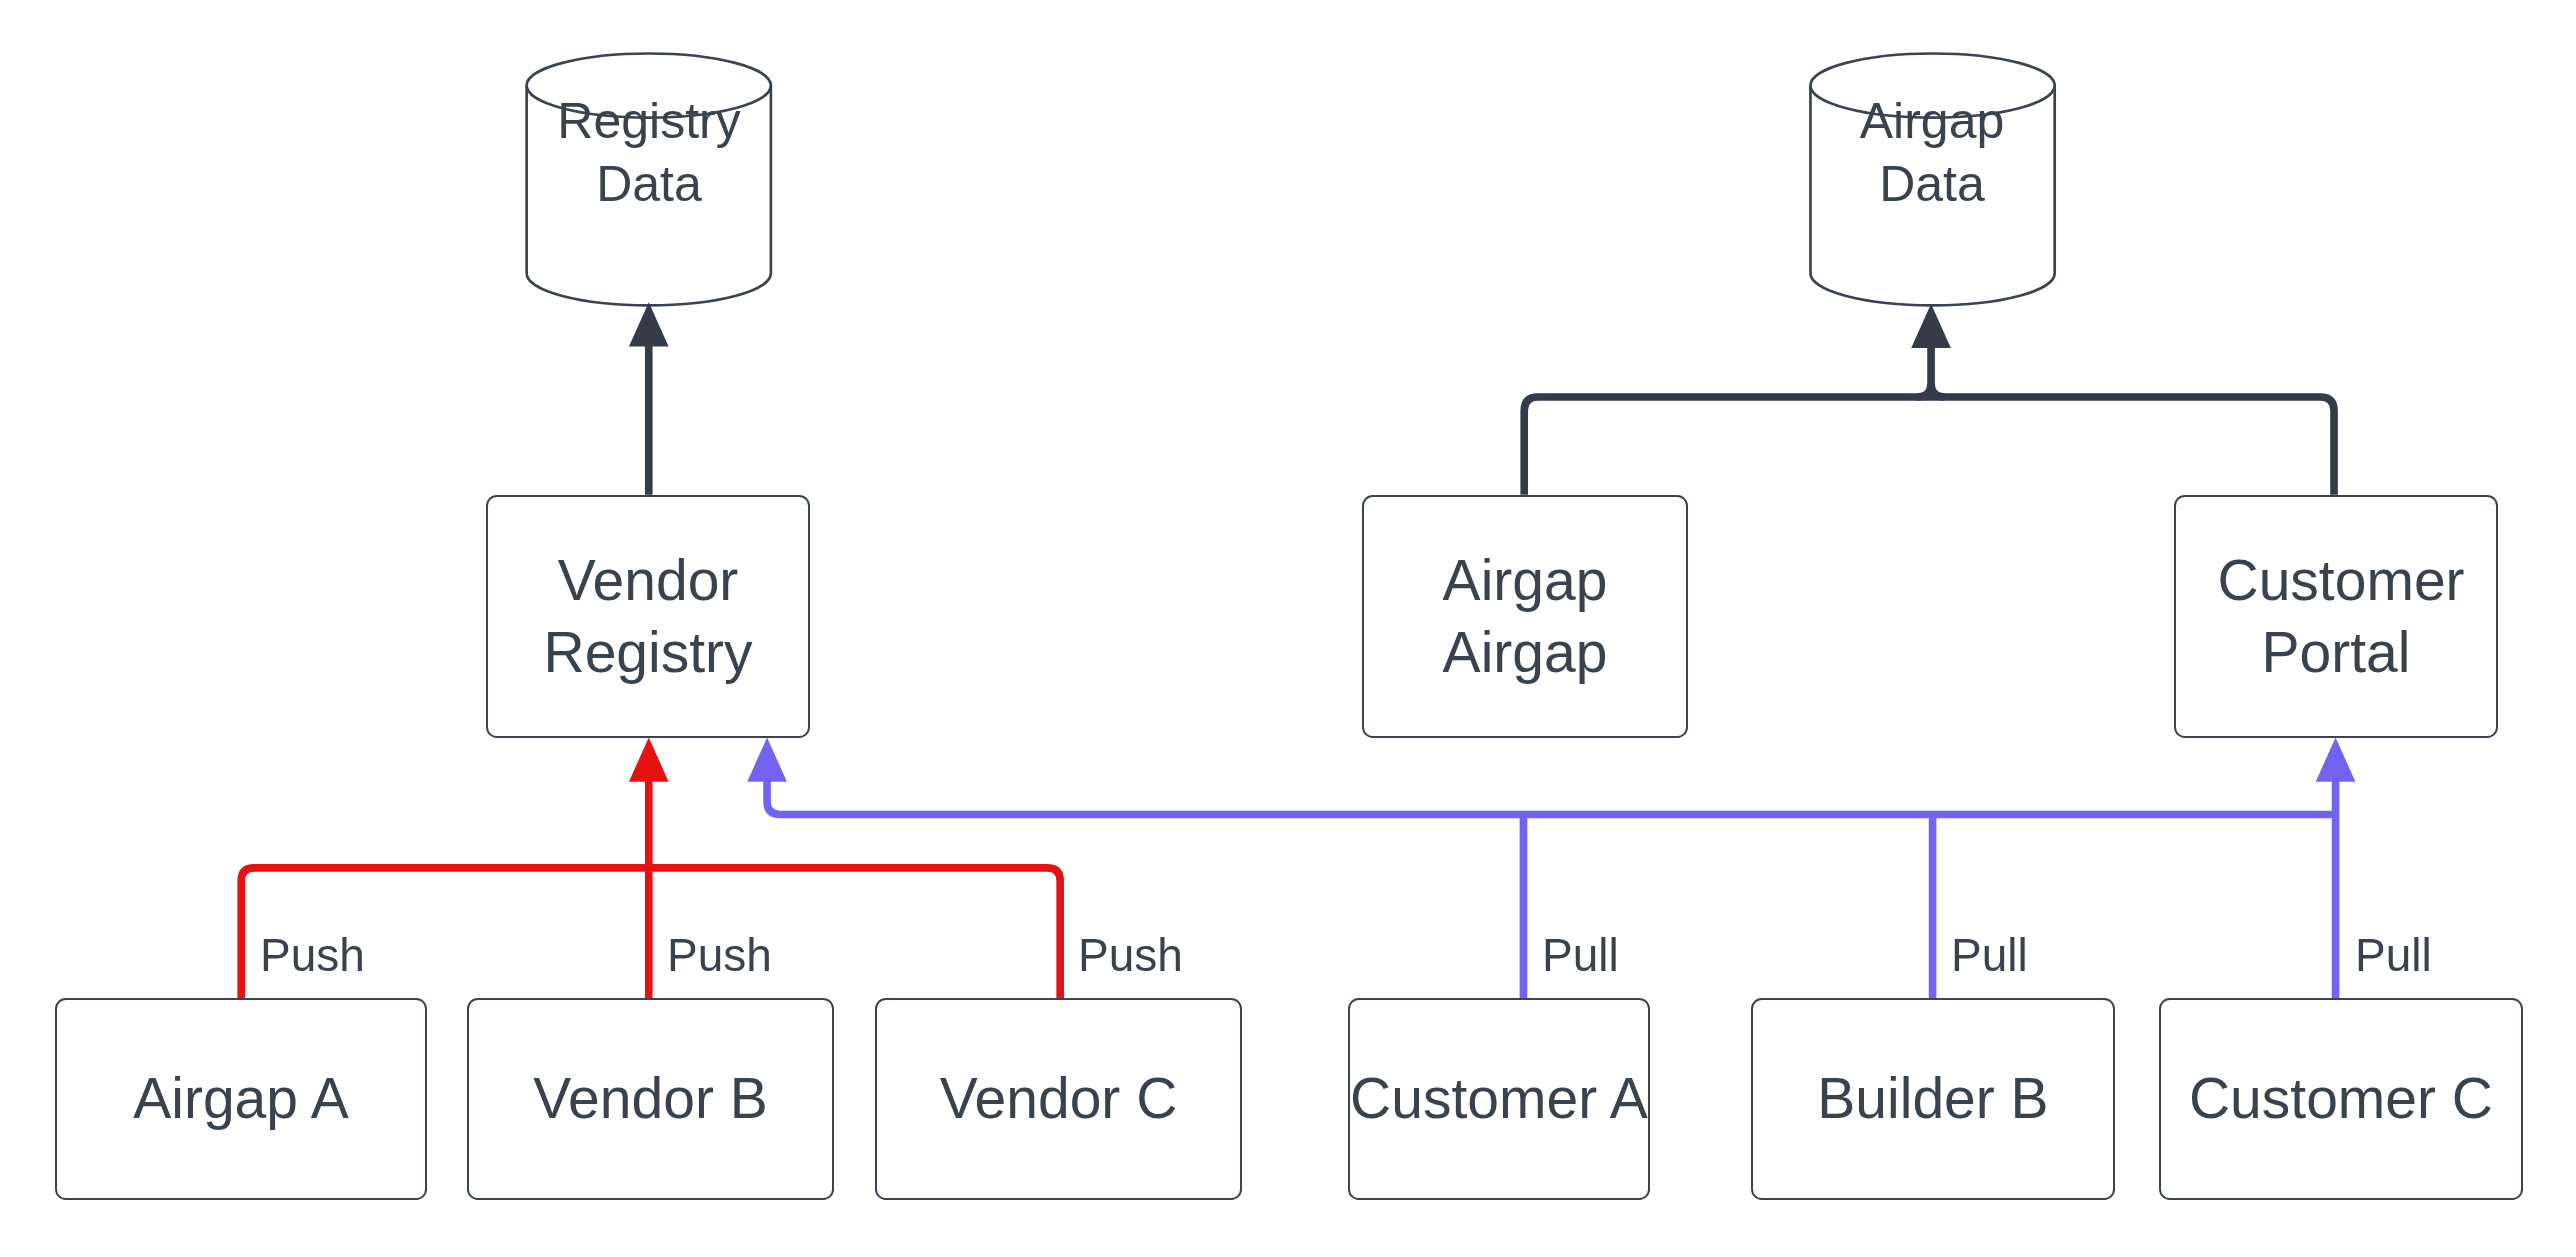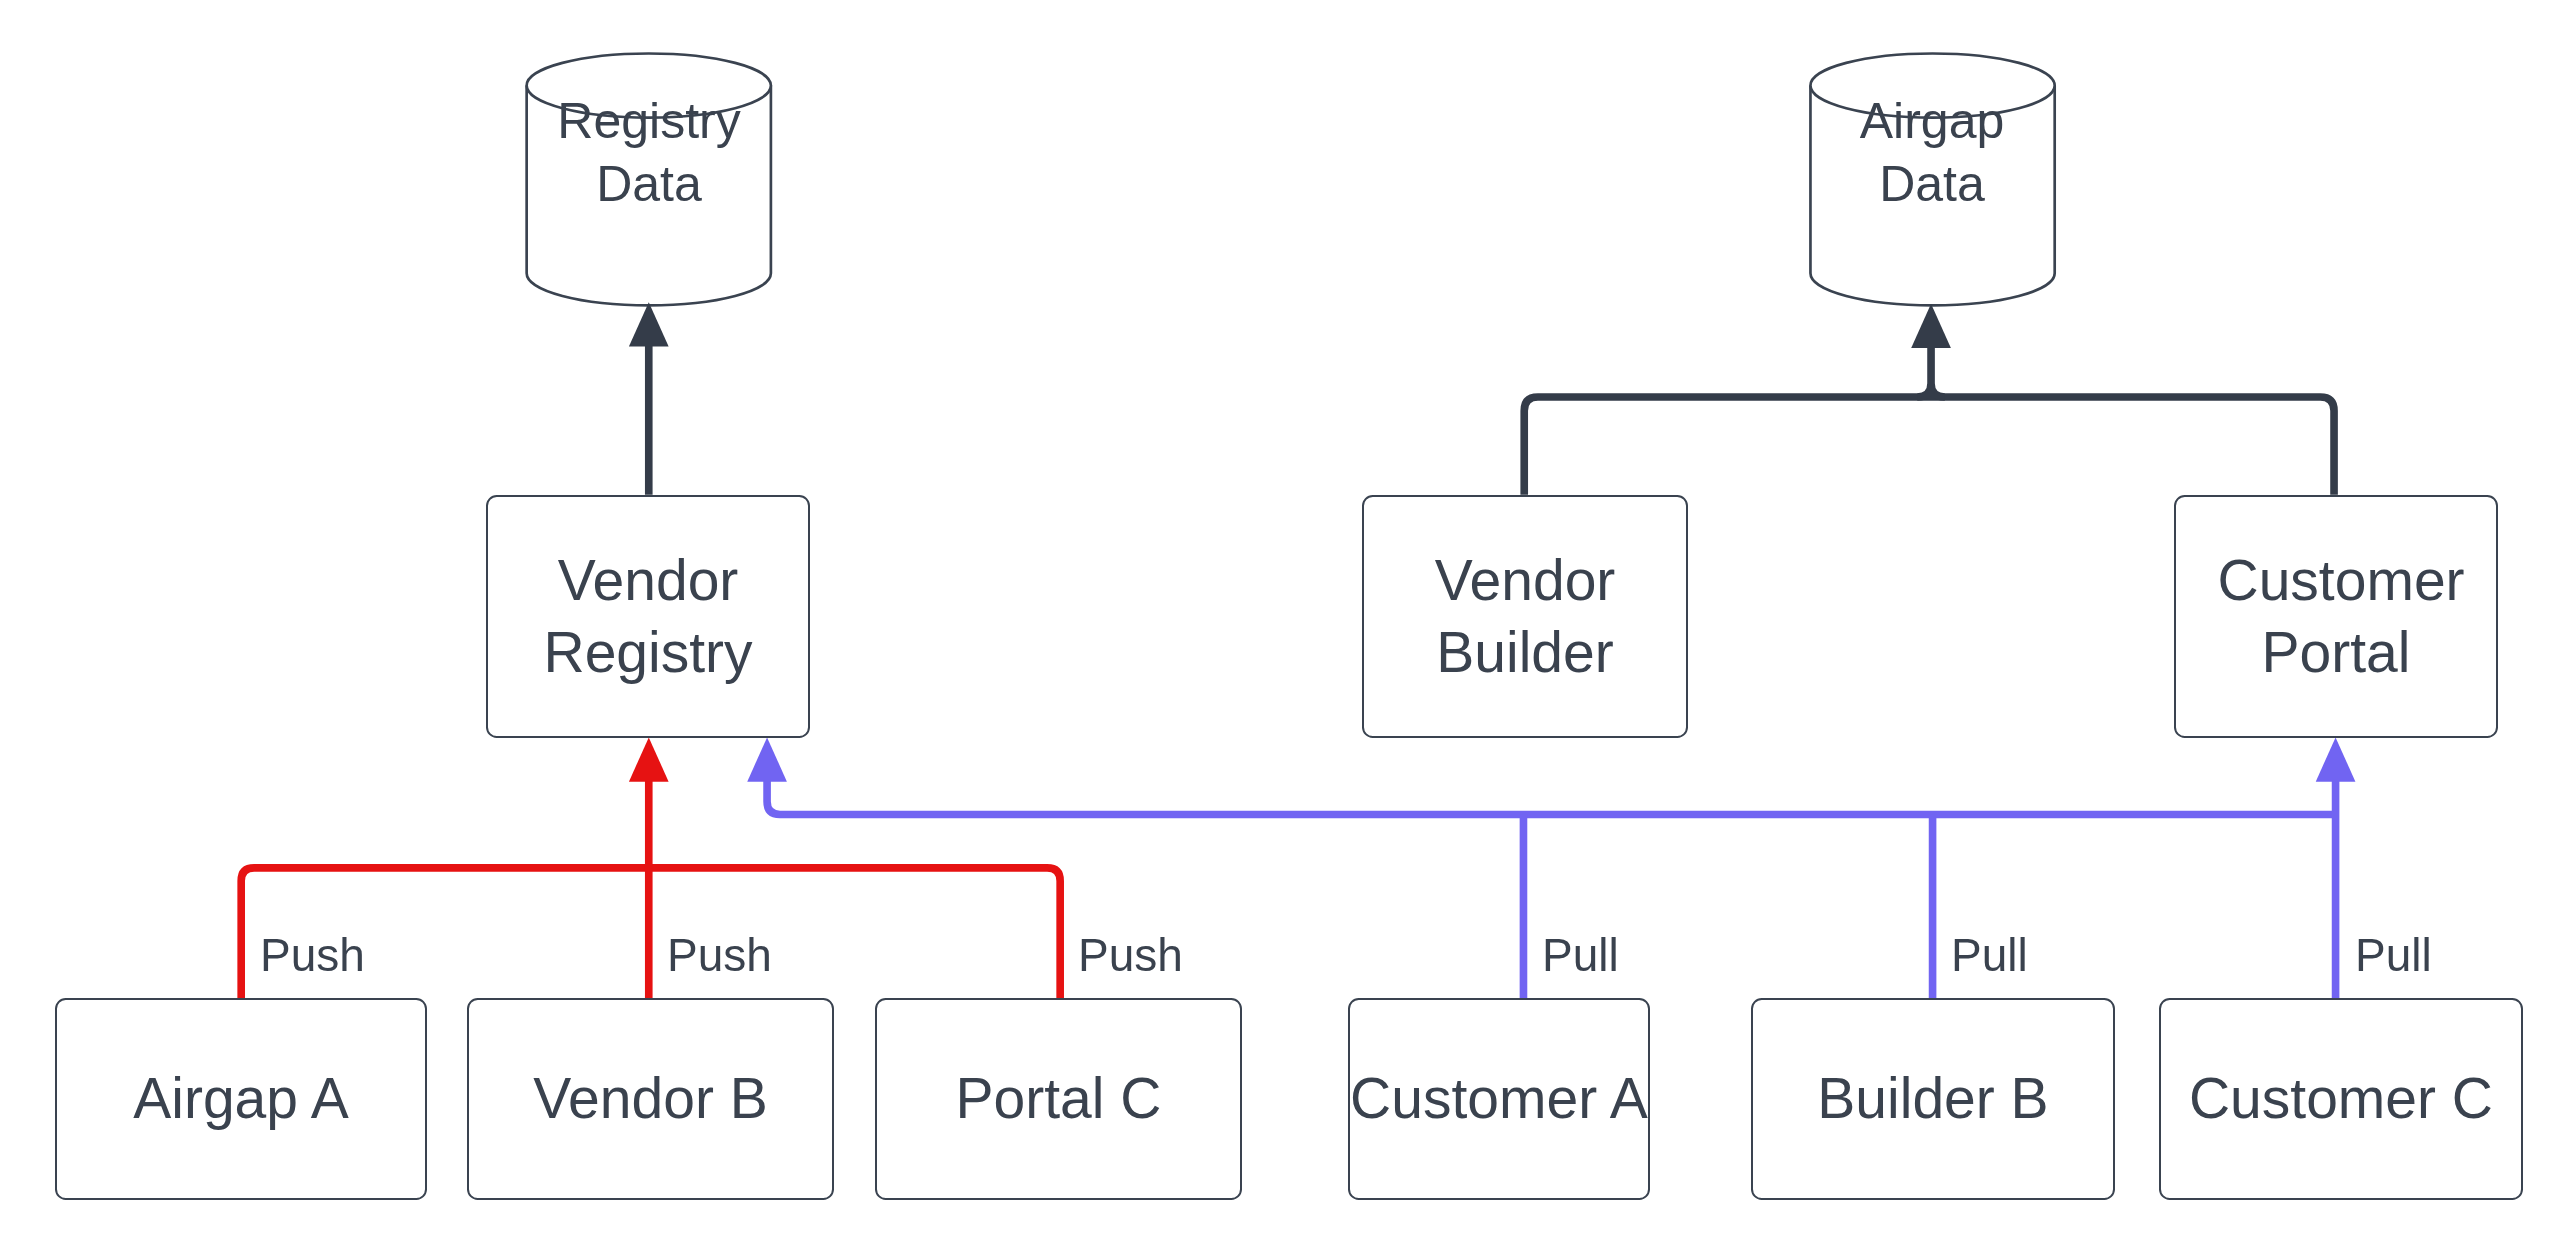--- a/index.html
+++ b/index.html
@@ -108,34 +108,34 @@
     <span class="label">Registry Data</span>
   </div>
   <div class="cyl-label" style="left:1810px; top:90px; width:244px; height:162px;">
     <span class="label">Airgap Data</span>
   </div>
 
   <div class="node mid" style="left:486px; top:495px; width:324px; height:243px;">
     <span class="label">Vendor Registry</span>
   </div>
   <div class="node mid" style="left:1362px; top:495px; width:326px; height:243px;">
-    <span class="label">Vendor Builder</span>
+    <span class="label">Airgap Airgap</span>
   </div>
   <div class="node mid" style="left:2174px; top:495px; width:324px; height:243px;">
     <span class="label">Customer Portal</span>
   </div>
 
   <div class="node" style="left:55px; top:998px; width:372px; height:202px;">
     <span class="label">Airgap A</span>
   </div>
   <div class="node" style="left:467px; top:998px; width:367px; height:202px;">
     <span class="label">Vendor B</span>
   </div>
   <div class="node" style="left:875px; top:998px; width:367px; height:202px;">
-    <span class="label">Portal C</span>
+    <span class="label">Vendor C</span>
   </div>
   <div class="node" style="left:1348px; top:998px; width:302px; height:202px;">
     <span class="label">Customer A</span>
   </div>
   <div class="node" style="left:1751px; top:998px; width:364px; height:202px;">
     <span class="label">Builder B</span>
   </div>
   <div class="node" style="left:2159px; top:998px; width:364px; height:202px;">
     <span class="label">Customer C</span>
   </div>

